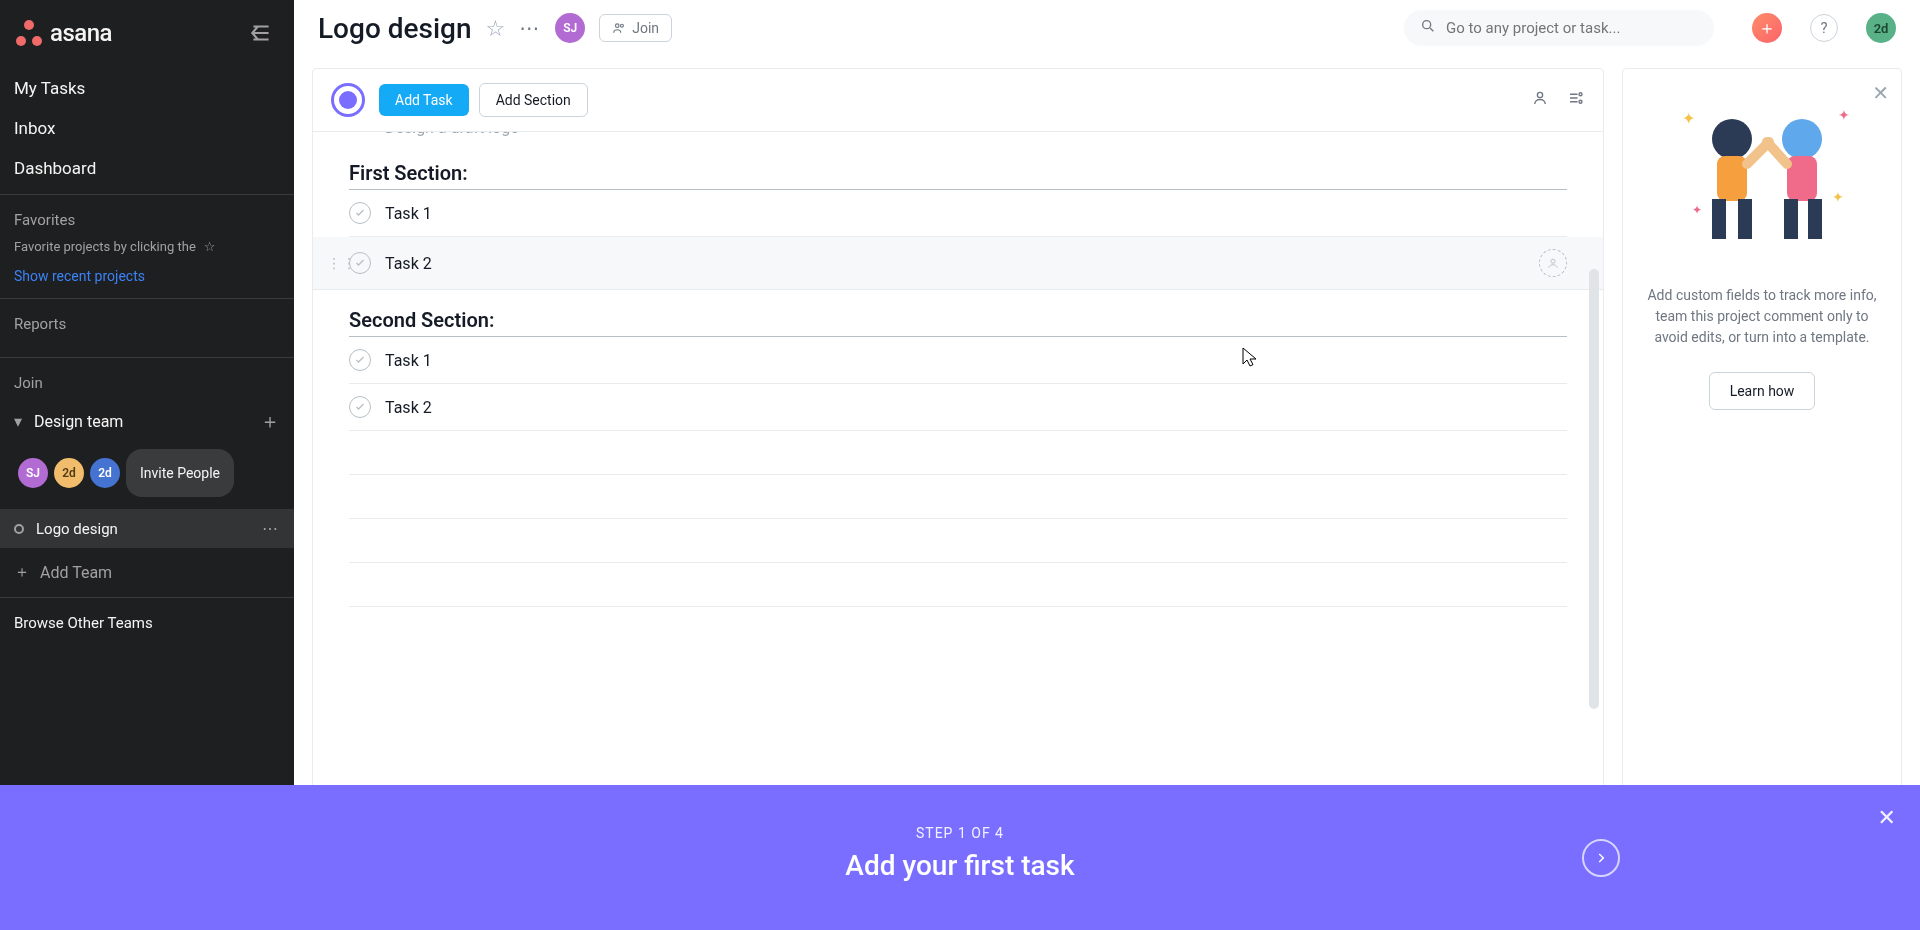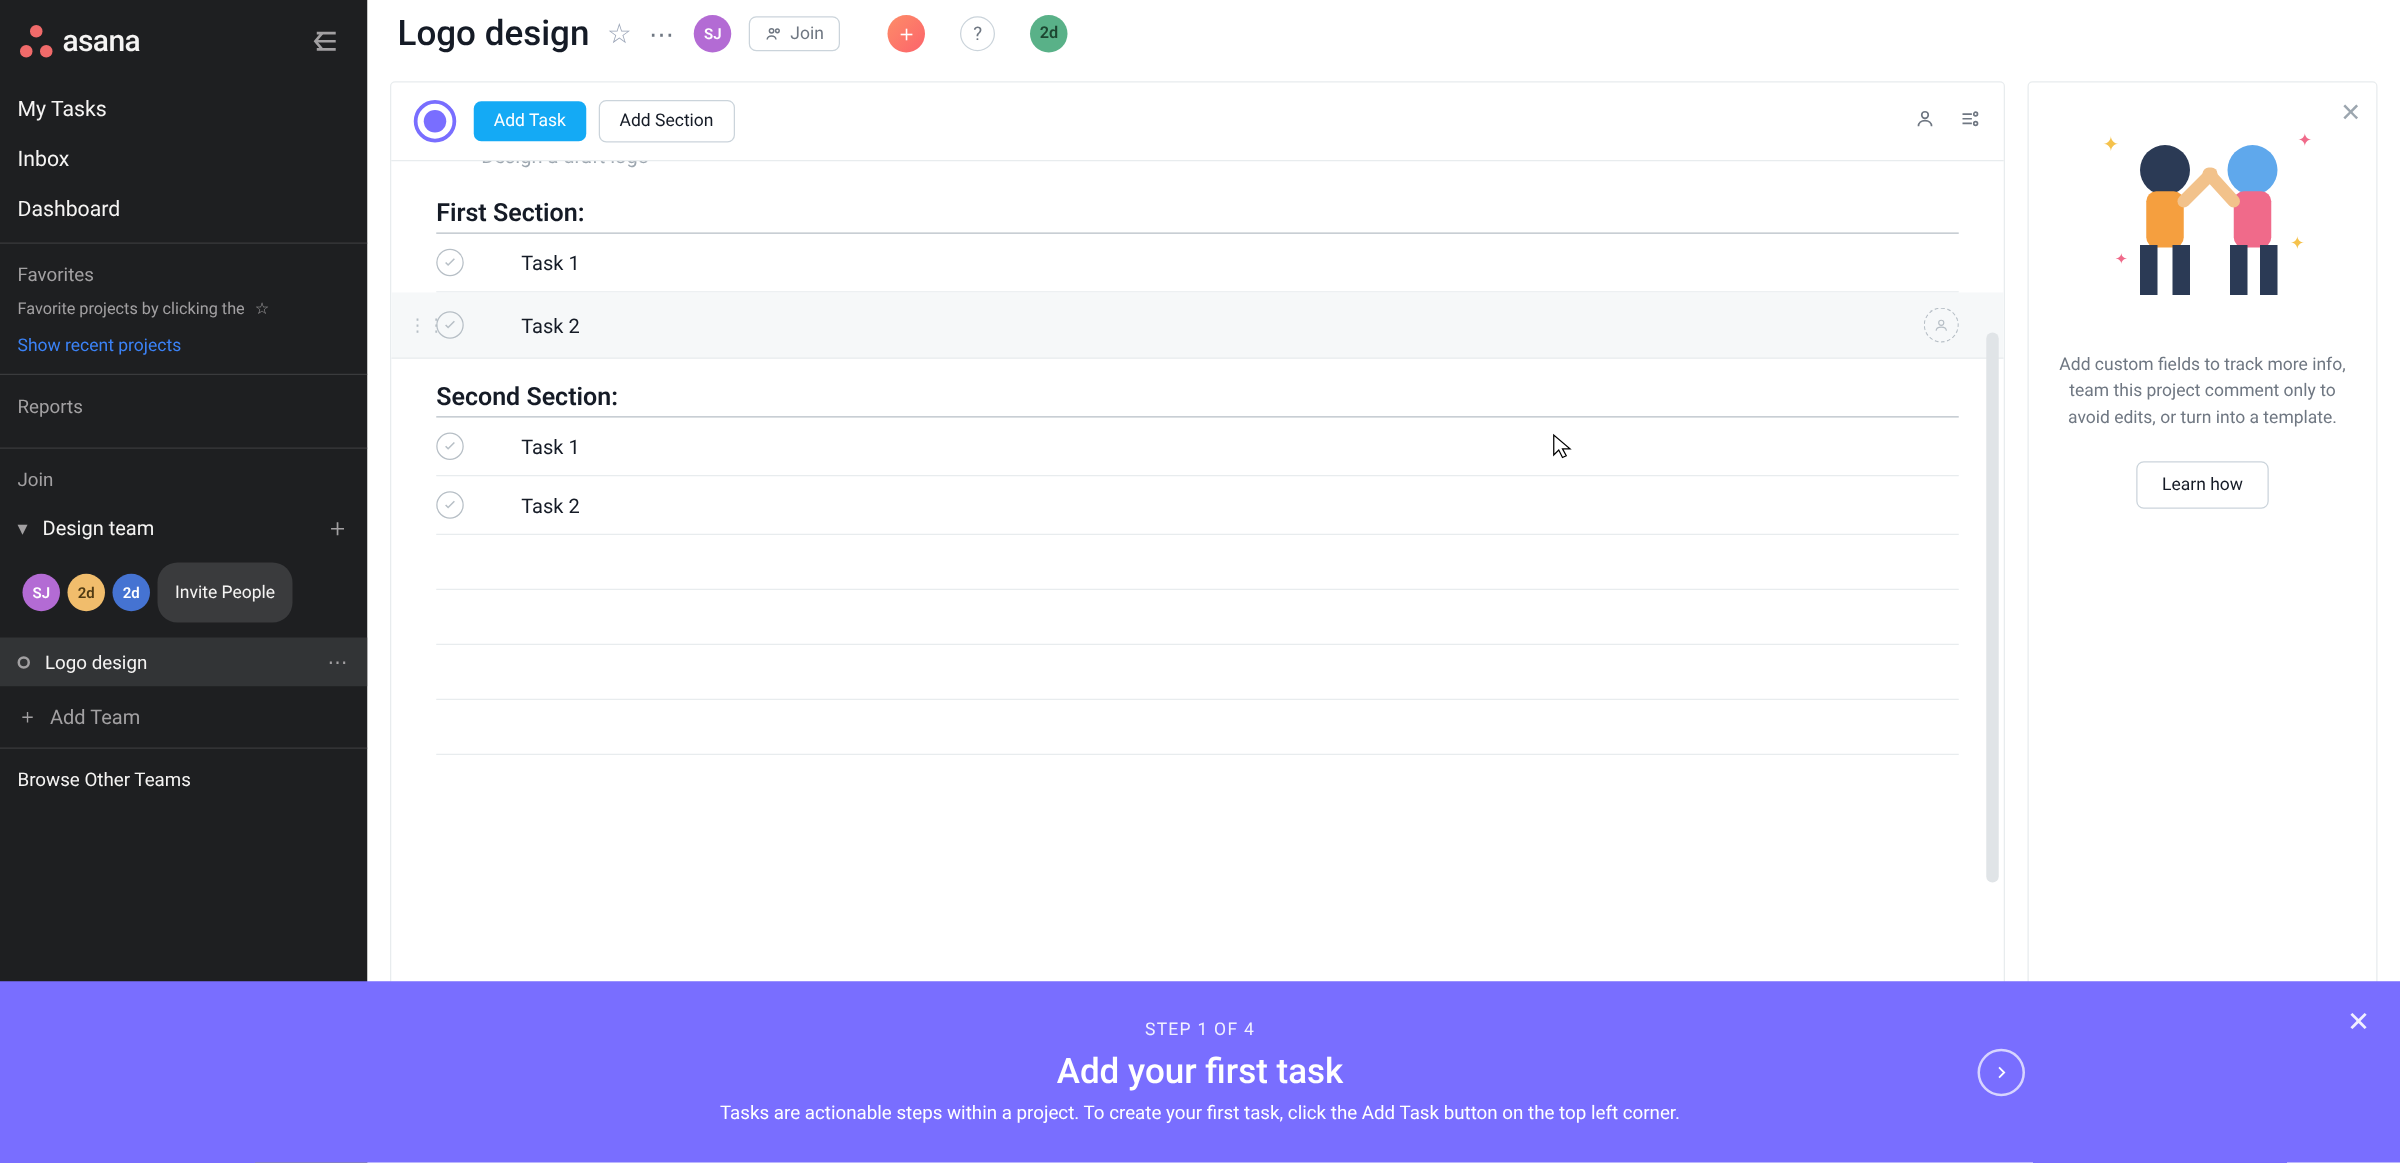--- a/index.html
+++ b/index.html
@@ -75,21 +75,21 @@
 .pulse { width: 34px; height: 34px; border-radius: 50%; border: 3px solid #796eff; display: flex; align-items: center; justify-content: center; margin-right: 14px; }
 .pulse::after { content: ""; width: 18px; height: 18px; border-radius: 50%; background: #796eff; }
 .btn-primary { background: #14aaf5; color: #fff; border: none; border-radius: 6px; padding: 8px 16px; font-size: 14px; cursor: pointer; }
 .btn-secondary { background: #fff; color: #151b26; border: 1px solid #cbd4db; border-radius: 6px; padding: 8px 16px; font-size: 14px; margin-left: 10px; cursor: pointer; }
 .toolbar-right { margin-left: auto; display: flex; gap: 18px; color: #6f7782; }
 .toolbar-right svg { width: 18px; height: 18px; }
 
 .scroll-area { flex: 1; overflow-y: auto; padding: 0 36px; position: relative; }
 .cutoff-task { color: #9ca6af; font-size: 16px; padding: 0 0 6px 36px; margin-top: -14px; }
 .section-title { font-size: 20px; font-weight: 600; color: #151b26; margin-top: 18px; padding-bottom: 4px; border-bottom: 1px solid #b7bfc6; }
-.task-row { display: flex; align-items: center; padding: 12px 0; border-bottom: 1px solid #e8ecee; cursor: pointer; position: relative; gap: 32px; }
+.task-row { display: flex; align-items: center; padding: 12px 0; border-bottom: 1px solid #e8ecee; cursor: pointer; position: relative; }
 .task-row.hover { background: #f6f8f9; margin: 0 -36px; padding: 12px 36px; }
 .drag-handle { position: absolute; left: -22px; color: #b7bfc6; font-size: 14px; display: none; letter-spacing: 1px; }
 .task-row.hover .drag-handle { display: block; left: 14px; }
 .check { width: 22px; height: 22px; border: 1.5px solid #b7bfc6; border-radius: 50%; display: flex; align-items: center; justify-content: center; margin-right: 14px; flex-shrink: 0; }
 .check svg { width: 12px; height: 12px; stroke: #b7bfc6; }
 .task-title { font-size: 16px; color: #151b26; flex: 1; }
 .assign-placeholder { width: 28px; height: 28px; border: 1px dashed #b7bfc6; border-radius: 50%; display: none; align-items: center; justify-content: center; }
 .task-row.hover .assign-placeholder { display: flex; }
 .assign-placeholder svg { width: 14px; height: 14px; stroke: #b7bfc6; fill: none; }
 .empty-row { height: 44px; border-bottom: 1px solid #e8ecee; }
@@ -191,20 +191,29 @@
     <span class="star-btn">☆</span>
     <span class="ellipsis-btn">⋯</span>
     <div class="avatar-sm av-sj">SJ</div>
     <div class="join-btn">
       <svg width="14" height="14" viewBox="0 0 24 24" fill="none" stroke="#6f7782" stroke-width="2">
           <circle cx="9" cy="8" r="3"></circle>
           <path d="M3 20c0-3 3-5 6-5s6 2 6 5"></path>
           <circle cx="17" cy="8" r="2.5"></circle>
         </svg>
       <span>Join</span>
+    </div>
+    <div class="search-wrap">
+      <span class="search-icon">
+        <svg width="16" height="16" viewBox="0 0 24 24" fill="none" stroke="currentColor" stroke-width="2">
+            <circle cx="10" cy="10" r="6"></circle>
+            <path d="M20 20l-5-5"></path>
+          </svg>
+      </span>
+      <input type="text" placeholder="Go to any project or task..." style="">
     </div>
     <div class="orange-plus">＋</div>
     <div class="help-btn">?</div>
     <div class="me-avatar">2d</div>
   </div>
 
 
   <div class="content-row">
     <div class="list-panel">
       <div class="toolbar">
@@ -307,20 +316,19 @@
   <div class="cursor-pointer-fake">
     <svg width="20" height="24" viewBox="0 0 20 24">
         <path d="M3 2 l0 16 l4 -4 l3 6 l3 -1.4 l-3 -5.6 l6 0 z" fill="#fff" stroke="#000" stroke-width="1"></path>
       </svg>
   </div>
 </div>
 
 <div class="banner">
   <div class="banner-step">STEP 1 OF 4</div>
   <div class="banner-title">Add your first task</div>
-  <div class="banner-body">Tasks are actionable steps within a project. To create your first task, click the Add Task button on the top left corner.</div>
   <div class="banner-next">
     <svg width="14" height="14" viewBox="0 0 24 24" fill="none" stroke="#fff" stroke-width="2.5">
         <path d="M9 5l7 7-7 7"></path>
       </svg>
   </div>
   <div class="banner-close">✕</div>
 </div>
 
 </body></html>

